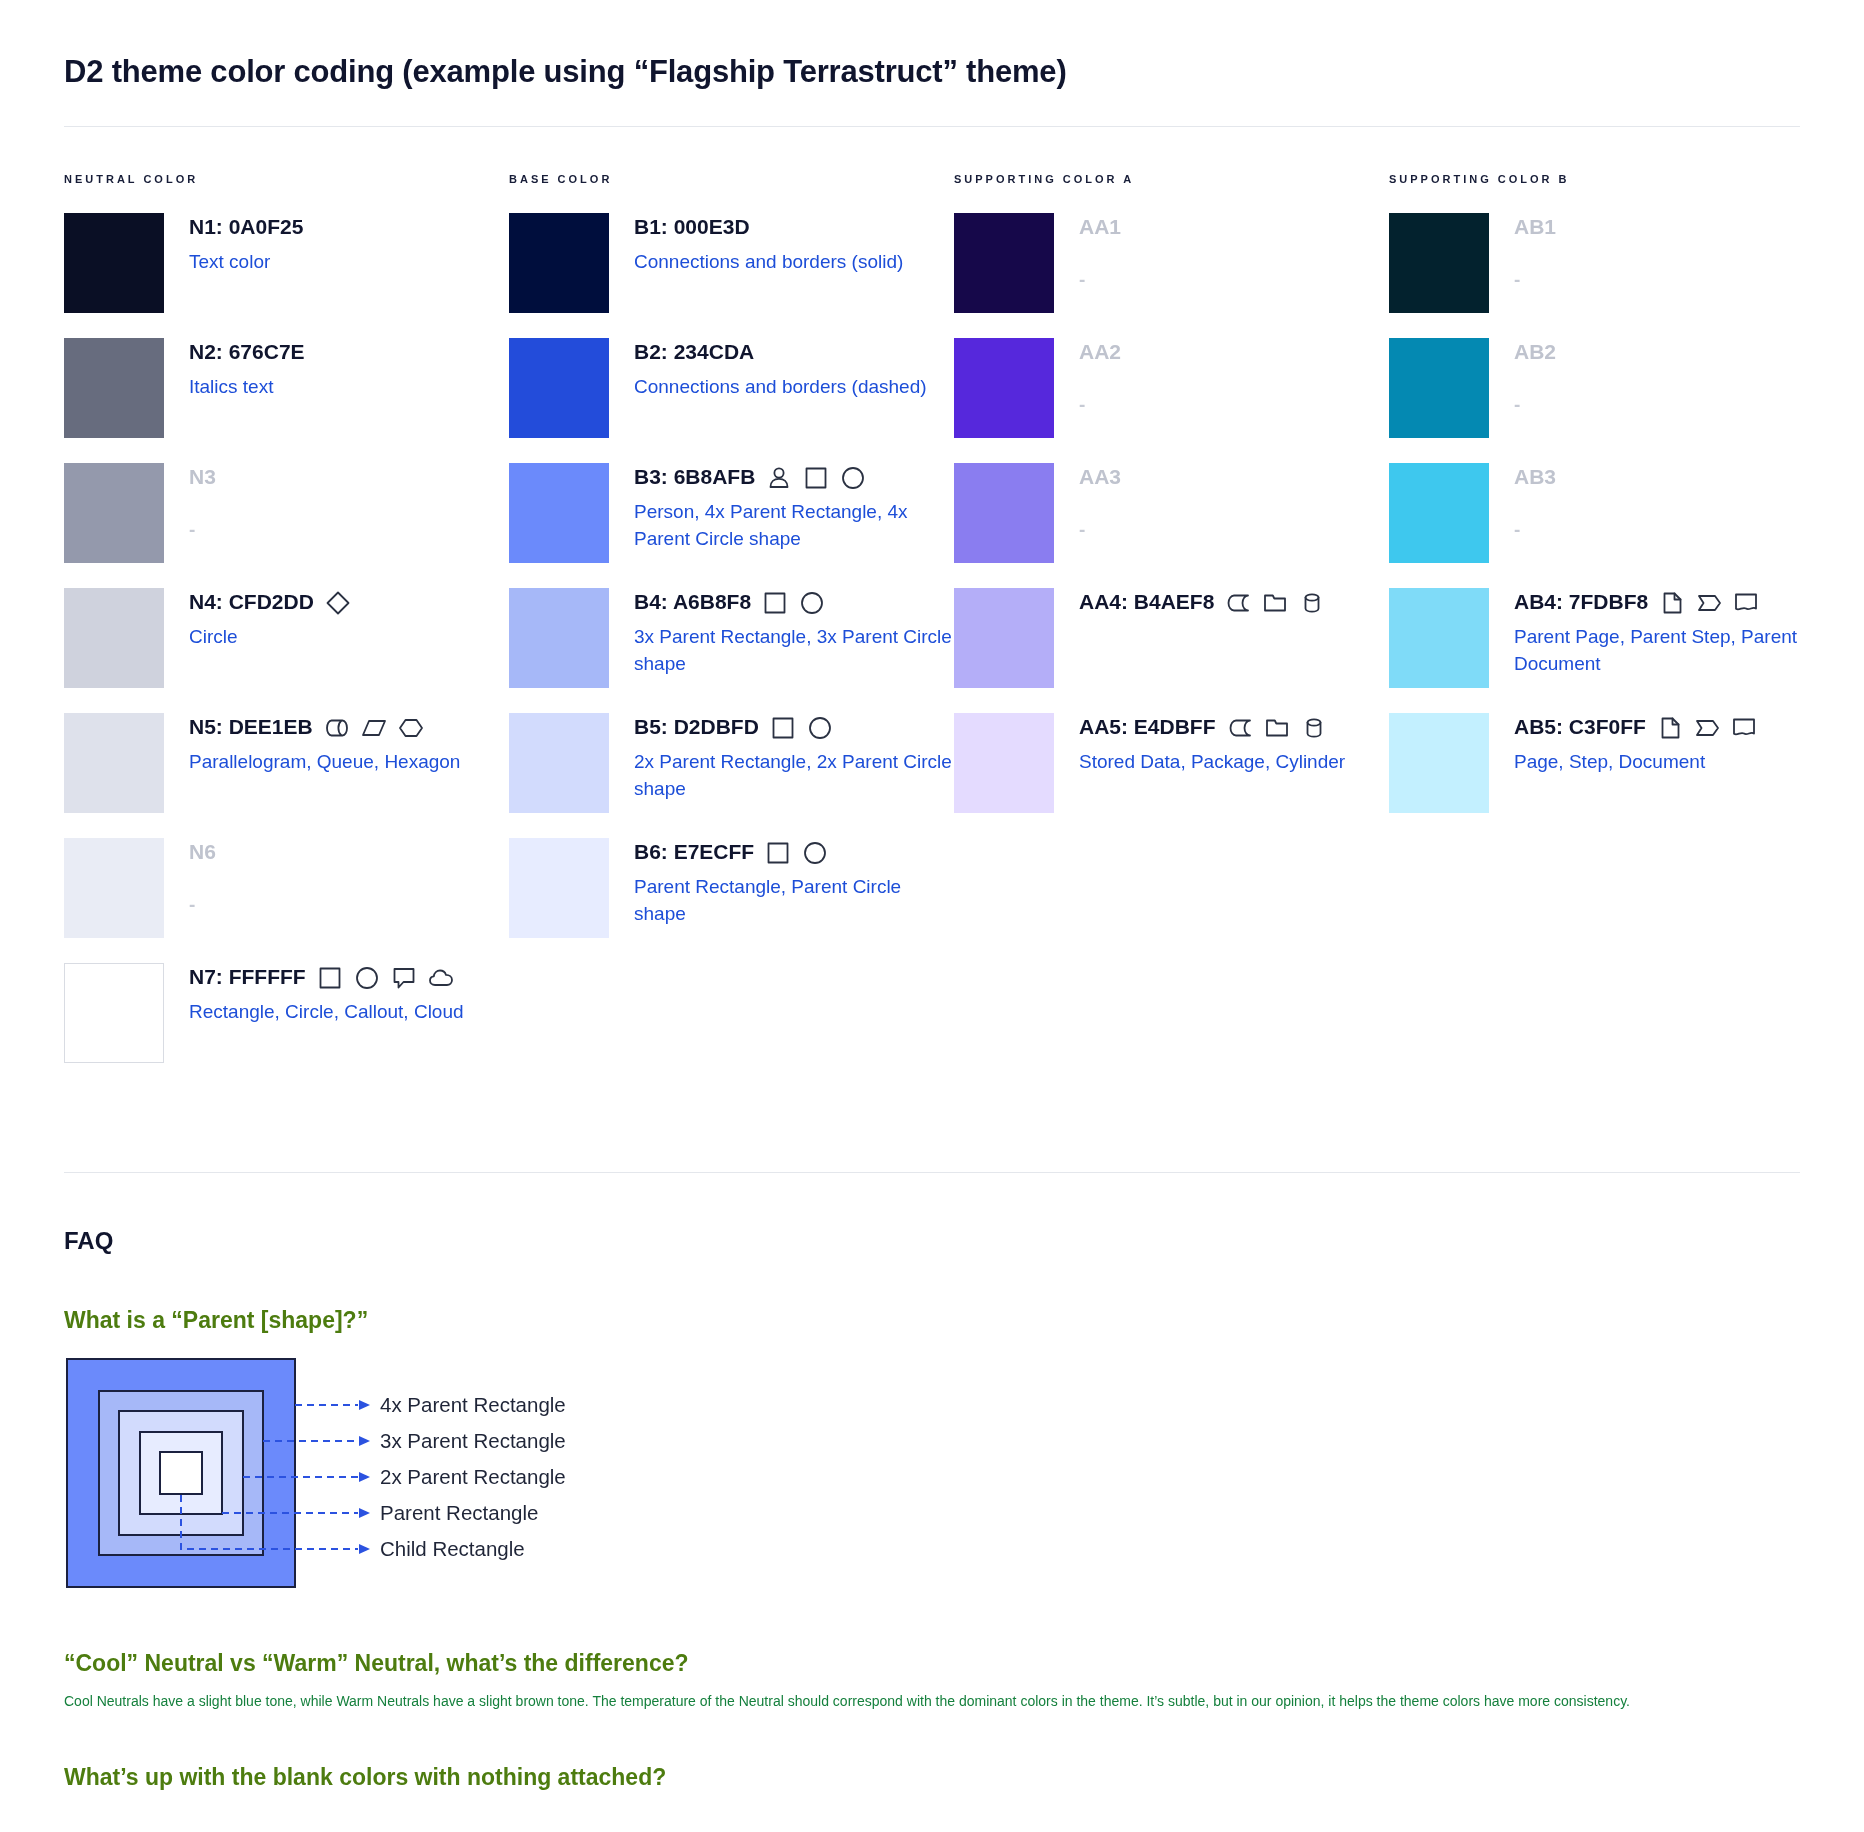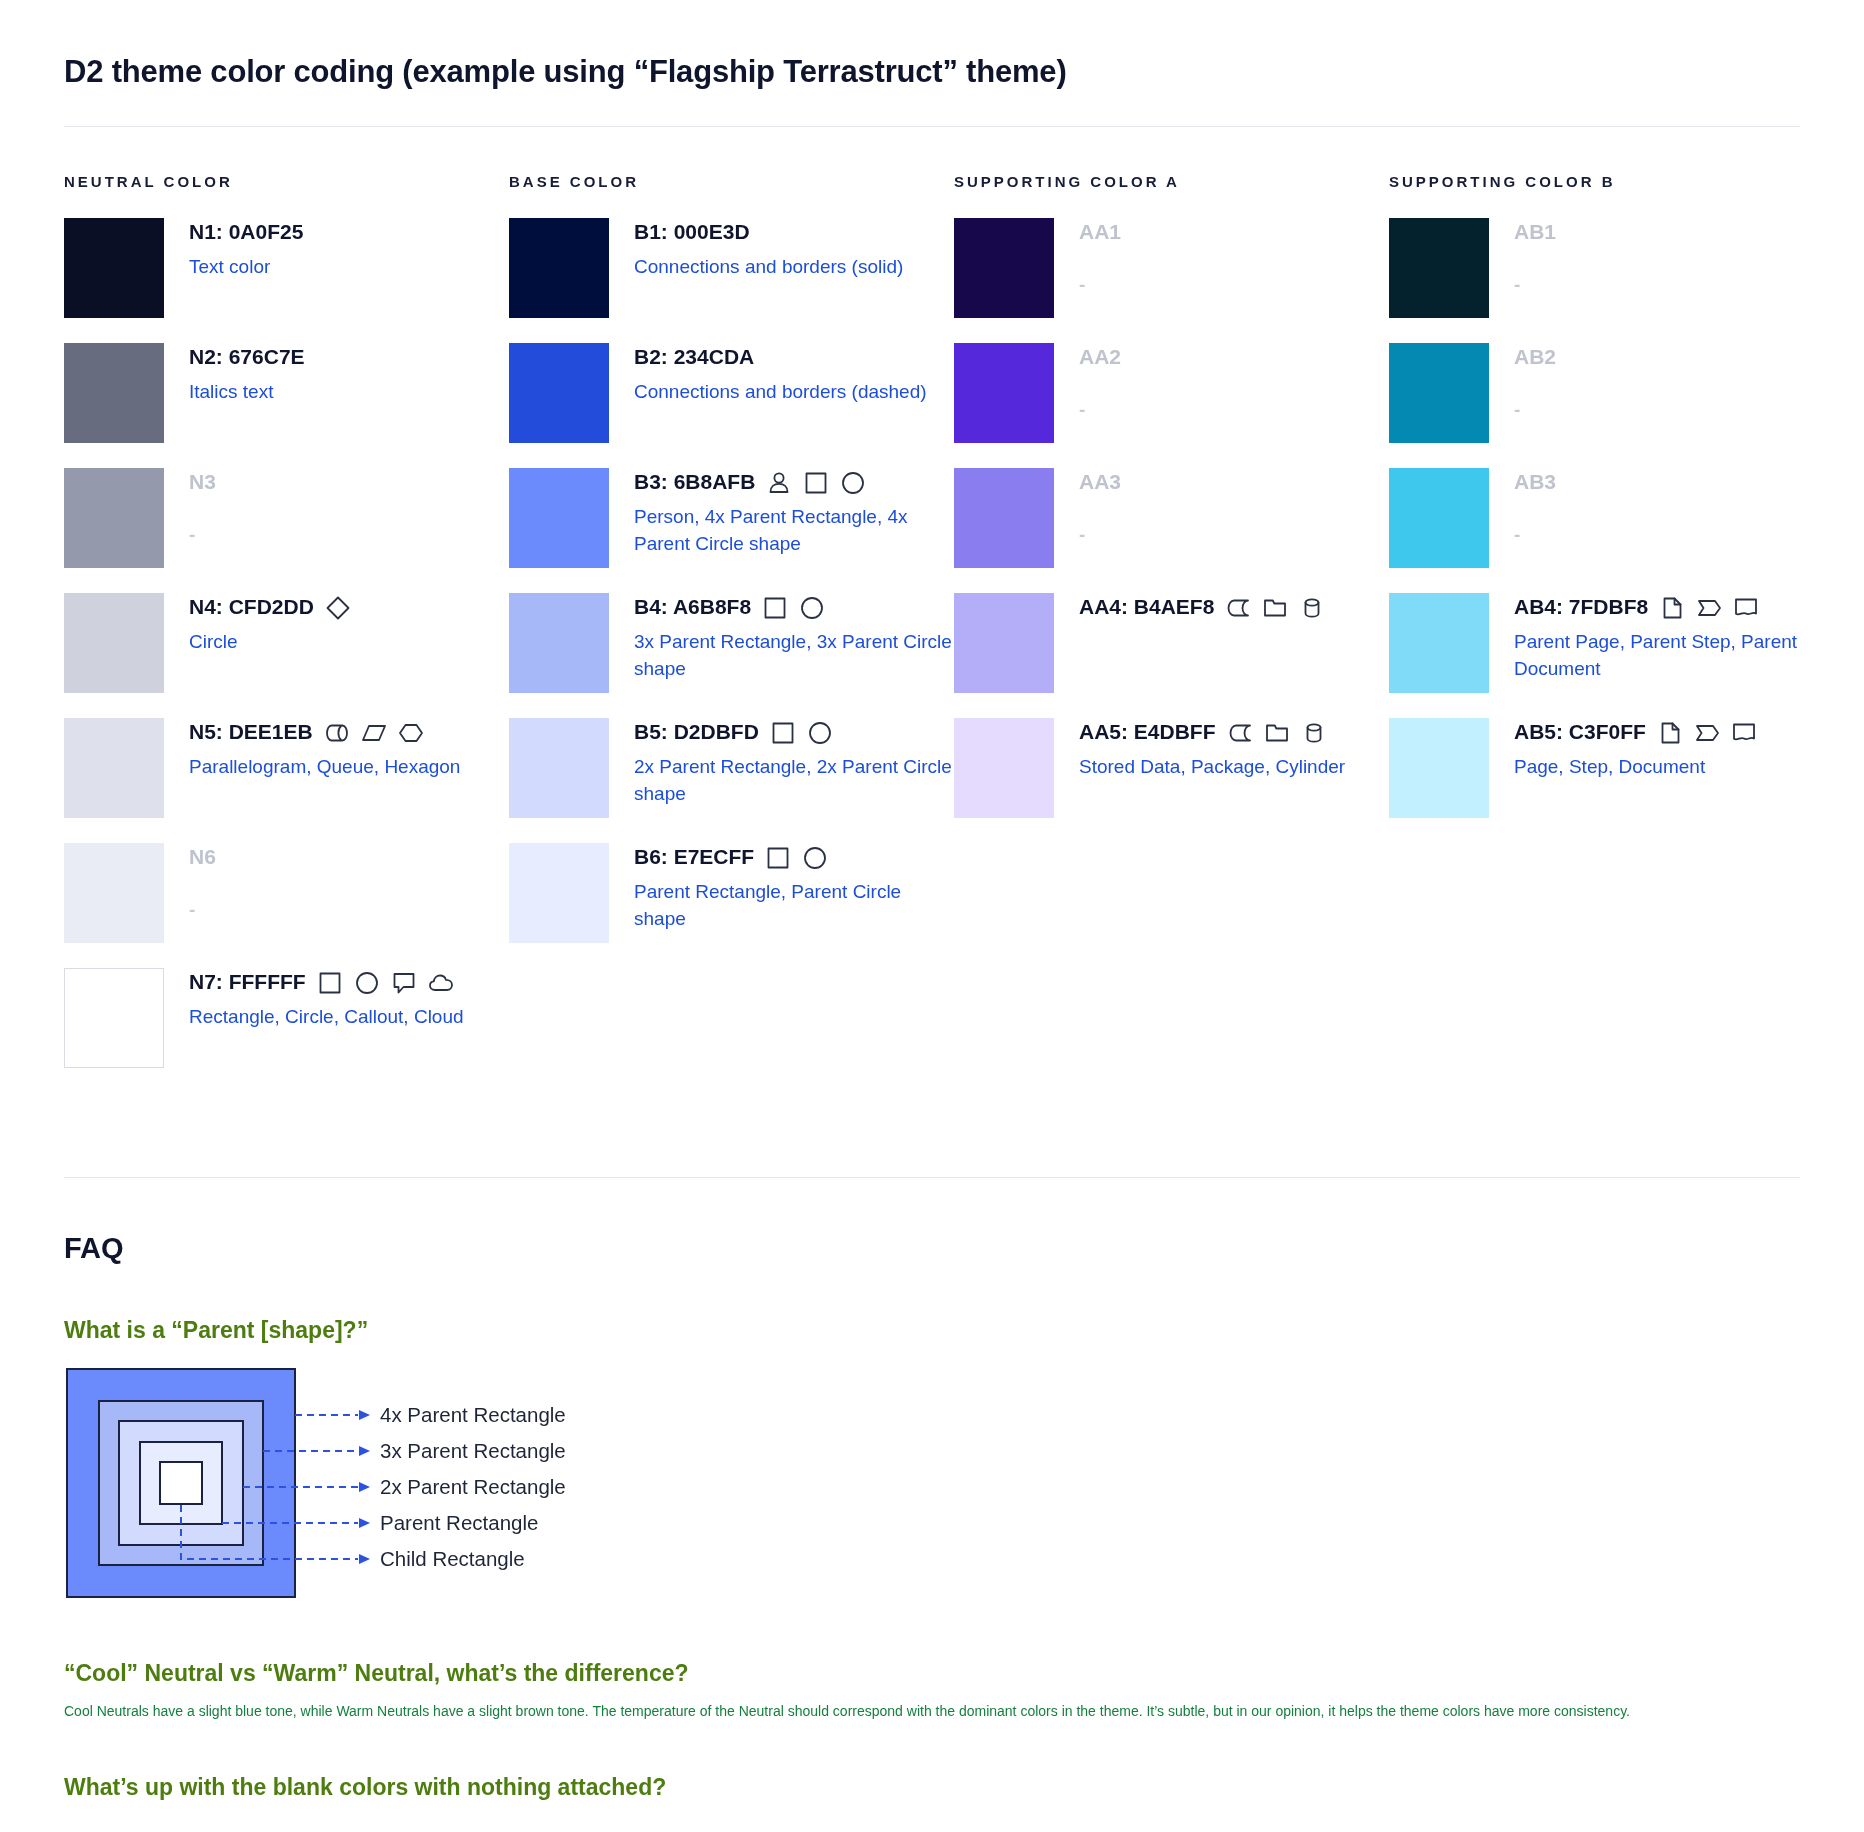--- a/index.html
+++ b/index.html
@@ -15,41 +15,41 @@
   .rule { border: none; border-top: 1px solid #E4E7EC; }
   .rule-top { margin: 36px 0 46px; }
   .rule-mid { margin: 84px 0 0; }
 
   .palette-grid {
     display: grid;
     grid-template-columns: 445px 445px 435px 1fr;
     align-items: start;
   }
   .col-header {
-    font-size: 15px; font-weight: 700; letter-spacing: 3px;
+    font-size: 11px; font-weight: 700; letter-spacing: 3px;
     color: #171D38; margin-bottom: 28px;
   }
   .swatch-row { display: flex; margin-bottom: 25px; min-height: 100px; }
   .swatch {
     width: 100px; height: 100px; flex: 0 0 100px; margin-right: 25px;
   }
   .swatch.bordered { border: 1px solid #D9DCE3; }
   .swatch-info { max-width: 318px; padding-top: 1px; }
   .swatch-label {
     font-size: 21px; font-weight: 700; color: #10152E;
     display: flex; align-items: center; line-height: 1.25; white-space: nowrap; text-align: right;
   }
   .swatch-label .label-text { display: inline-block; }
   .swatch-label.muted .label-text { color: #BFC3CE; }
   .icon { display: inline-flex; margin-left: 11px; position: relative; top: 1px; }
   .icon svg { display: block; }
   .swatch-desc { font-size: 19px; color: #1d4ed8; line-height: 1.42; margin-top: 9px; }
   .swatch-desc.muted-desc { color: #C6CAD4; margin-top: 27px; font-weight: 700; }
 
-  .faq-heading { font-size: 29px; font-weight: 700; margin-top: 54px; color: #10152E; }
+  .faq-heading { font-size: 24px; font-weight: 700; margin-top: 54px; color: #10152E; }
   .faq-question { font-size: 23px; font-weight: 700; color: #4d7c0f; margin-top: 52px; }
   .faq-answer { font-size: 14px; line-height: 1.5; color: #15803d; margin-top: 14px; max-width: 1736px; }
   .diagram-wrap { margin: 22px 0 2px; }
   svg text { font-family: "Liberation Sans", sans-serif; }
 </style>
 </head>
 <body>
 
 <div class="page">
 

